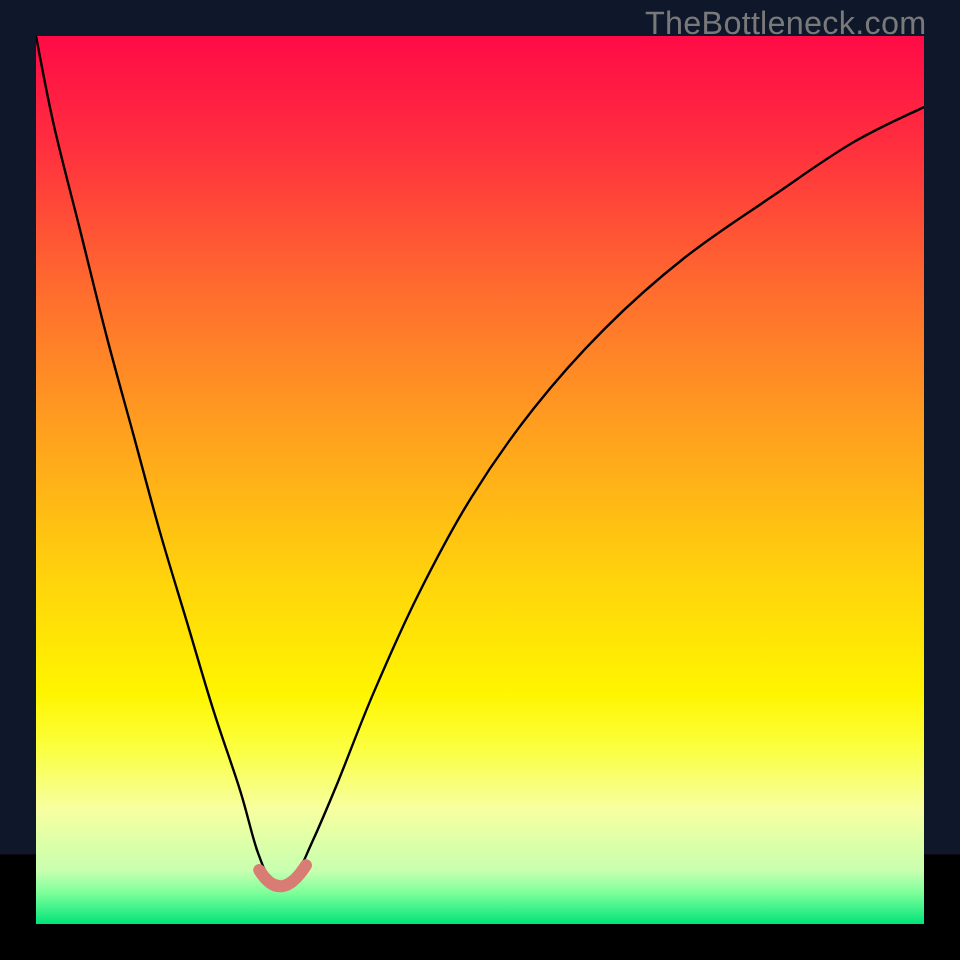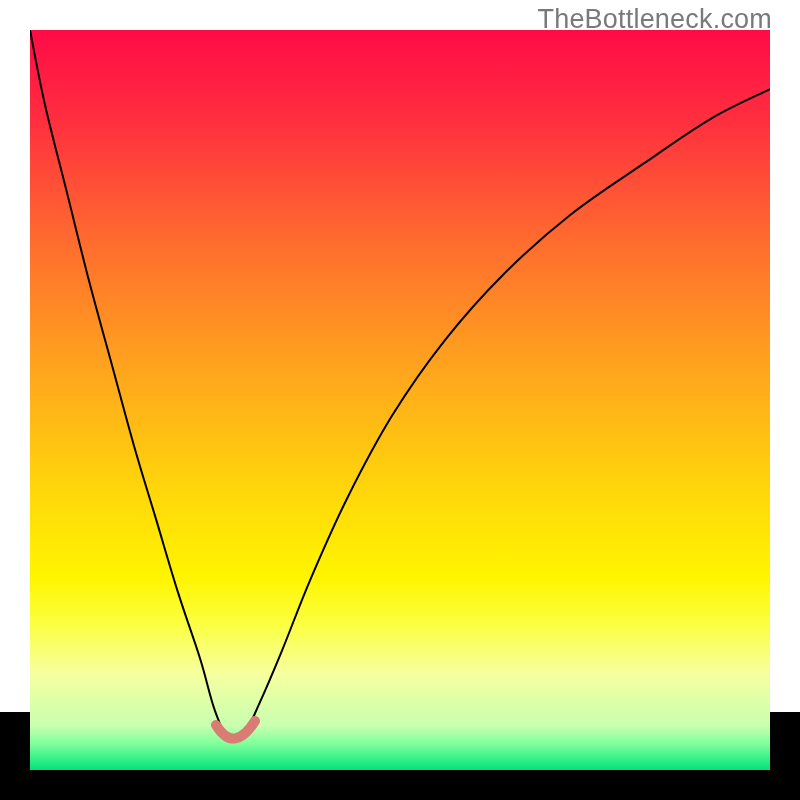--- a/index.html
+++ b/index.html
@@ -8,21 +8,21 @@
     width: 800px;
     height: 800px;
     overflow: hidden;
     background: #000;
     font-family: Arial, Helvetica, sans-serif;
   }
   .stage {
     position: relative;
     width: 800px;
     height: 712px;
-    background: #ffffff;
+    background: #0f172a;
   }
   .plot-area {
     position: absolute;
     left: 30px;
     top: 30px;
     width: 740px;
     height: 740px;
     overflow: hidden;
   }
   .gradient {

